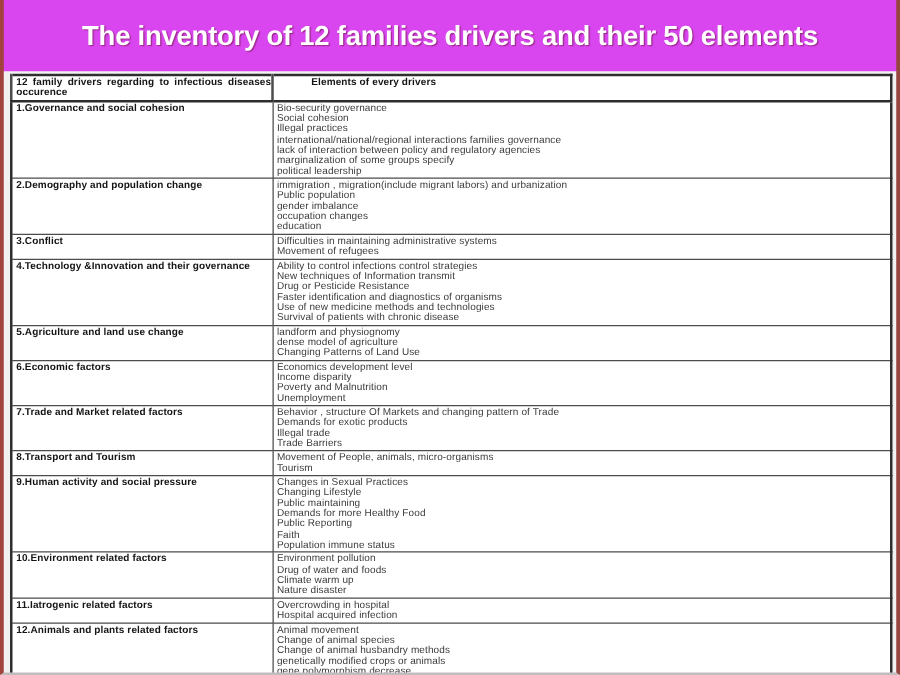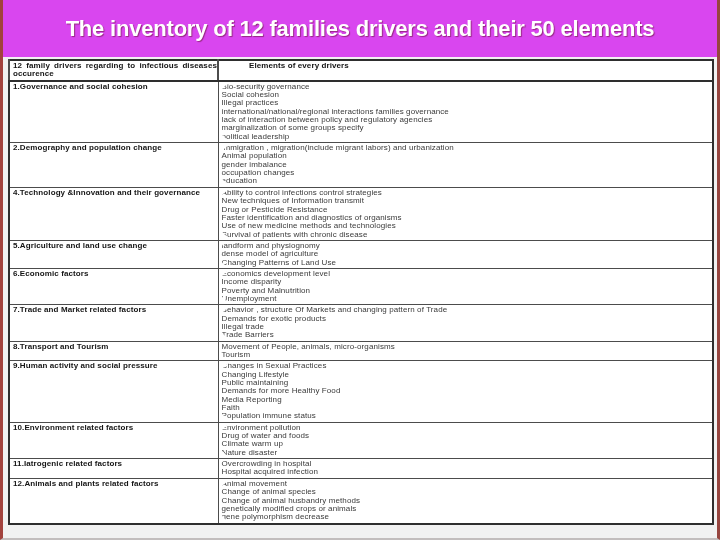--- a/index.html
+++ b/index.html
@@ -56,21 +56,21 @@
     border-left-width: 2px;
   }
   .drivers-table th.h-driver { text-align: justify; padding-right: 0; }
   .drivers-table th.h-elements { text-align: left; padding-left: 30px; }
   .driver-cell {
     font-weight: bold;
     color: #151515;
     text-align: justify;
     padding-right: 7px;
   }
-  .elements-cell { color: #3a3a3a; border-left-width: 2px; border-radius: 18px; }
+  .elements-cell { color: #3a3a3a; border-left-width: 2px; }
   .element-line { white-space: nowrap; }
 </style>
 </head>
 <body>
 
 <div class="title-band" style="background: #d946ef;">
   <div class="slide-title">The inventory of 12 families drivers and their 50 elements</div>
 </div>
 
 <table class="drivers-table">
@@ -94,24 +94,31 @@
           <div class="element-line">international/national/regional interactions families governance</div>
           <div class="element-line">lack of interaction between policy and regulatory agencies</div>
           <div class="element-line">marginalization of some groups specify</div>
           <div class="element-line">political leadership</div>
         </td>
       </tr>
       <tr>
         <td class="driver-cell">2.Demography and population change</td>
         <td class="elements-cell">
           <div class="element-line">immigration ,  migration(include migrant labors) and urbanization</div>
-          <div class="element-line">Animal population</div>
+          <div class="element-line">Public population</div>
           <div class="element-line">gender imbalance</div>
           <div class="element-line">occupation changes</div>
           <div class="element-line">education</div>
+        </td>
+      </tr>
+      <tr>
+        <td class="driver-cell">3.Conflict</td>
+        <td class="elements-cell">
+          <div class="element-line">Difficulties in maintaining administrative systems</div>
+          <div class="element-line">Movement of refugees</div>
         </td>
       </tr>
       <tr>
         <td class="driver-cell">4.Technology &amp;Innovation and their governance</td>
         <td class="elements-cell">
           <div class="element-line">Ability to control infections control strategies</div>
           <div class="element-line">New techniques of Information transmit</div>
           <div class="element-line">Drug or Pesticide Resistance</div>
           <div class="element-line">Faster identification and diagnostics of organisms</div>
           <div class="element-line">Use of new medicine methods and technologies</div>
@@ -151,21 +158,21 @@
           <div class="element-line">Tourism</div>
         </td>
       </tr>
       <tr>
         <td class="driver-cell">9.Human activity and social pressure</td>
         <td class="elements-cell">
           <div class="element-line">Changes in Sexual Practices</div>
           <div class="element-line">Changing Lifestyle</div>
           <div class="element-line">Public maintaining</div>
           <div class="element-line">Demands for more Healthy Food</div>
-          <div class="element-line">Media Reporting</div>
+          <div class="element-line">Public Reporting</div>
           <div class="element-line">Faith</div>
           <div class="element-line">Population immune status</div>
         </td>
       </tr>
       <tr>
         <td class="driver-cell">10.Environment related factors</td>
         <td class="elements-cell">
           <div class="element-line">Environment pollution</div>
           <div class="element-line">Drug of water and foods</div>
           <div class="element-line">Climate warm up</div>

